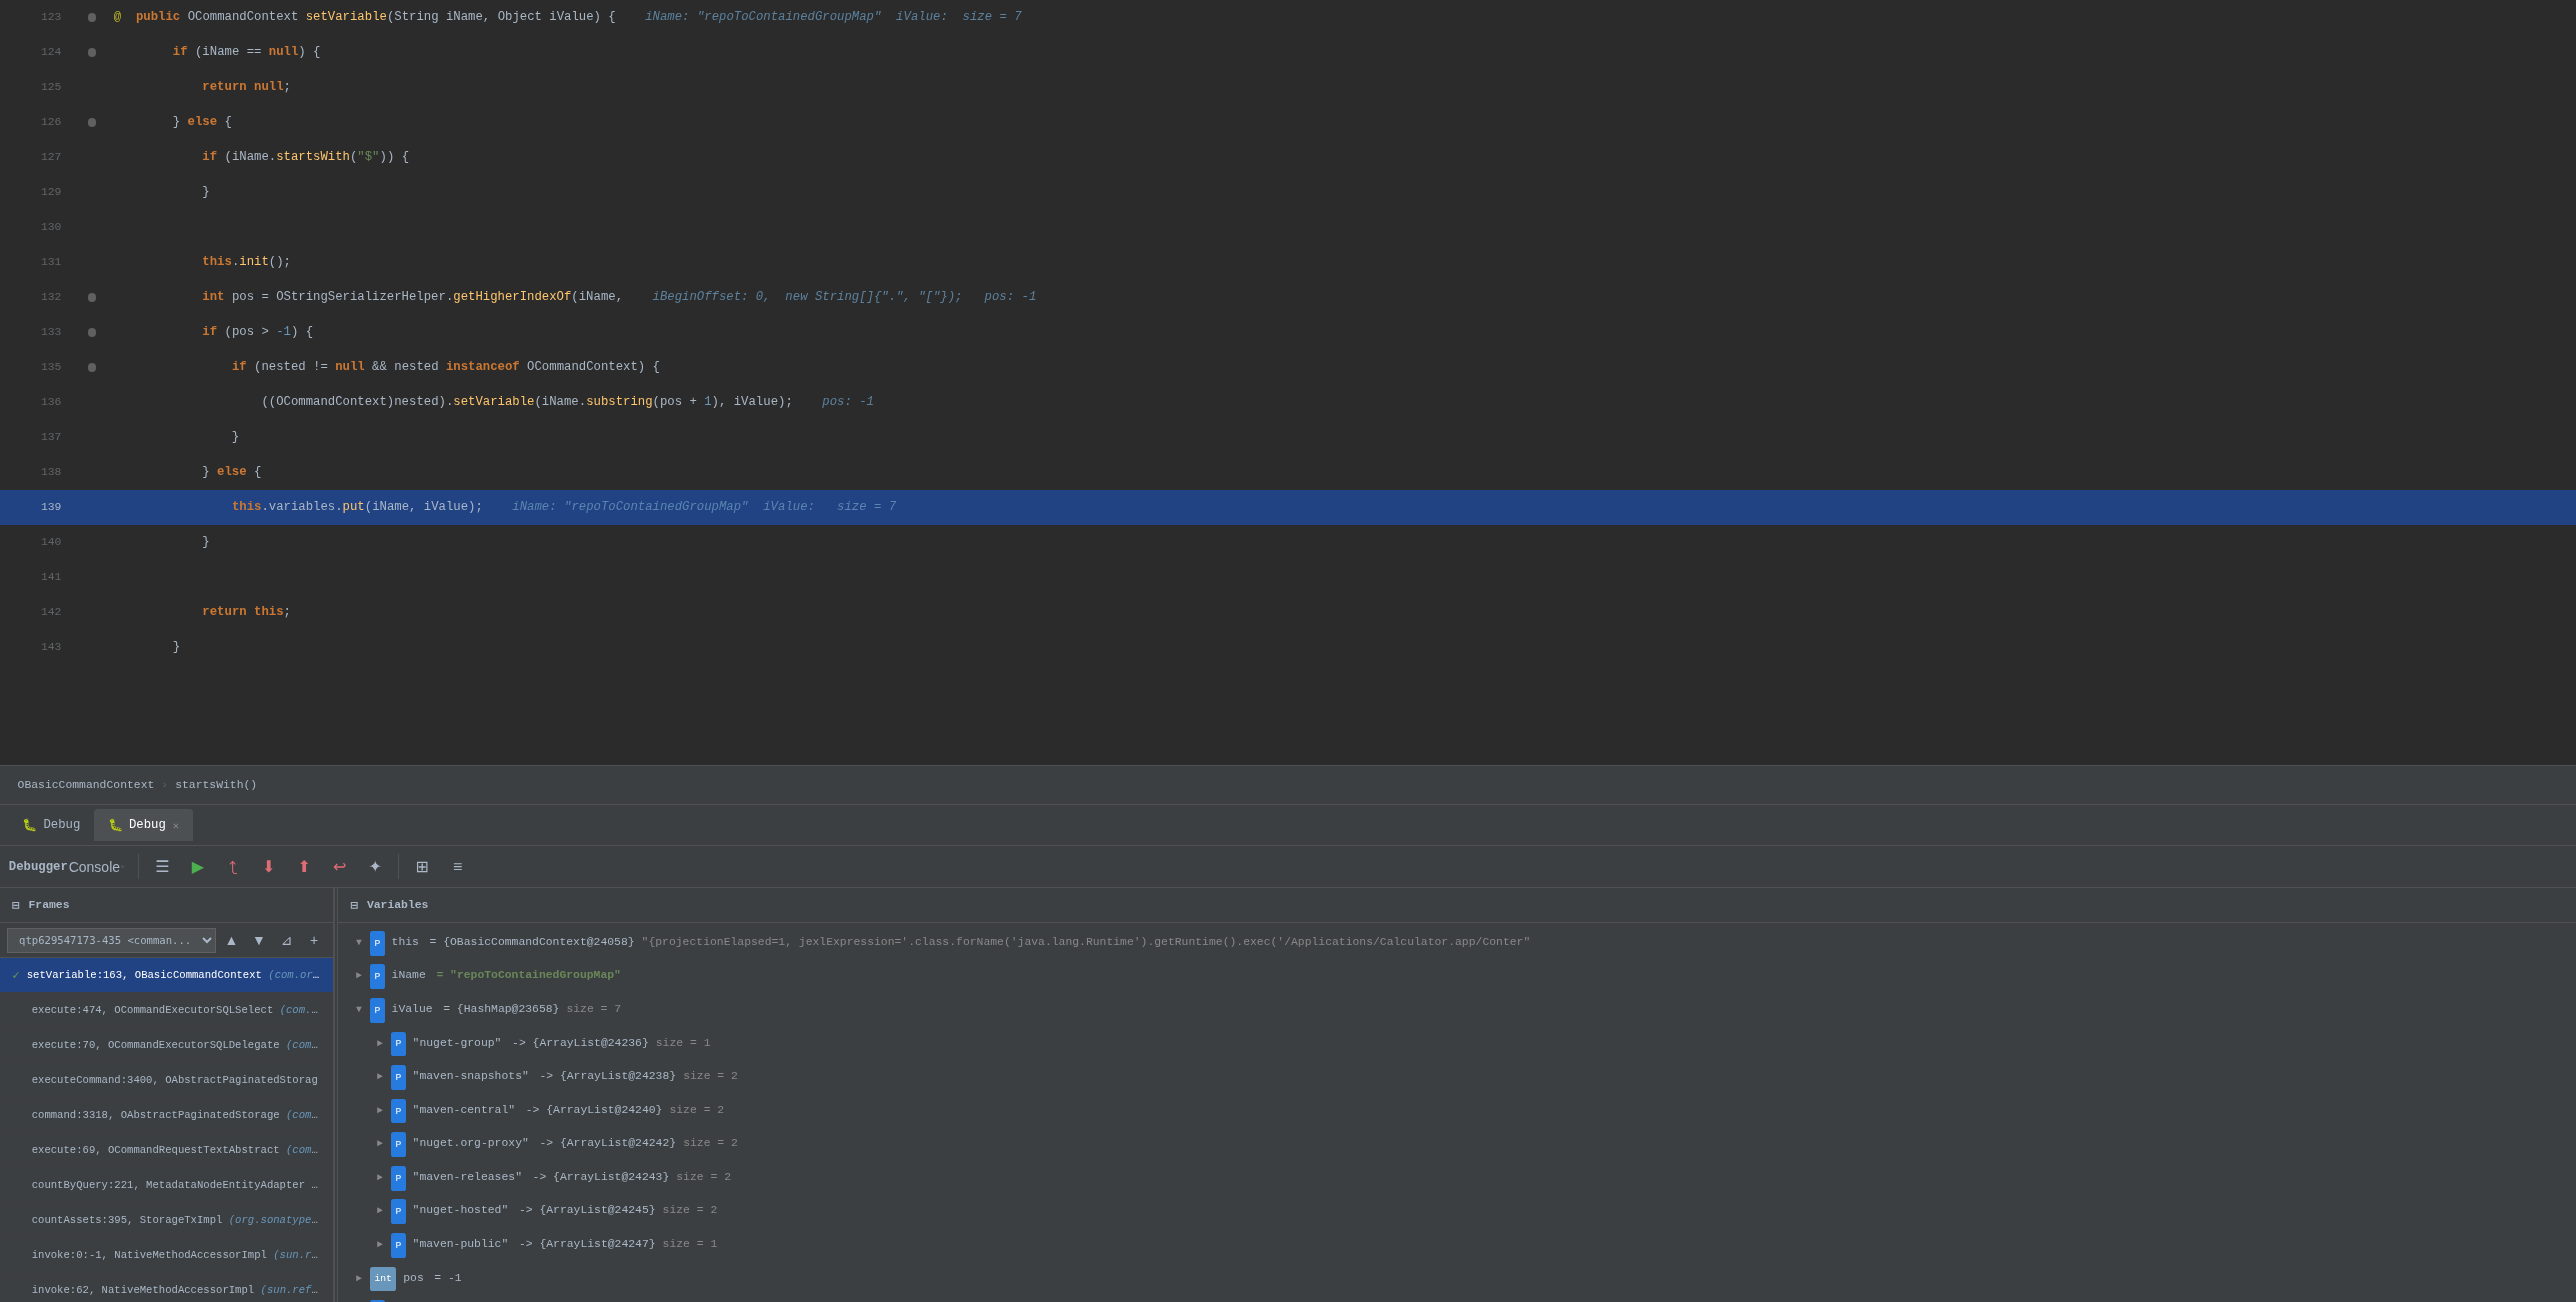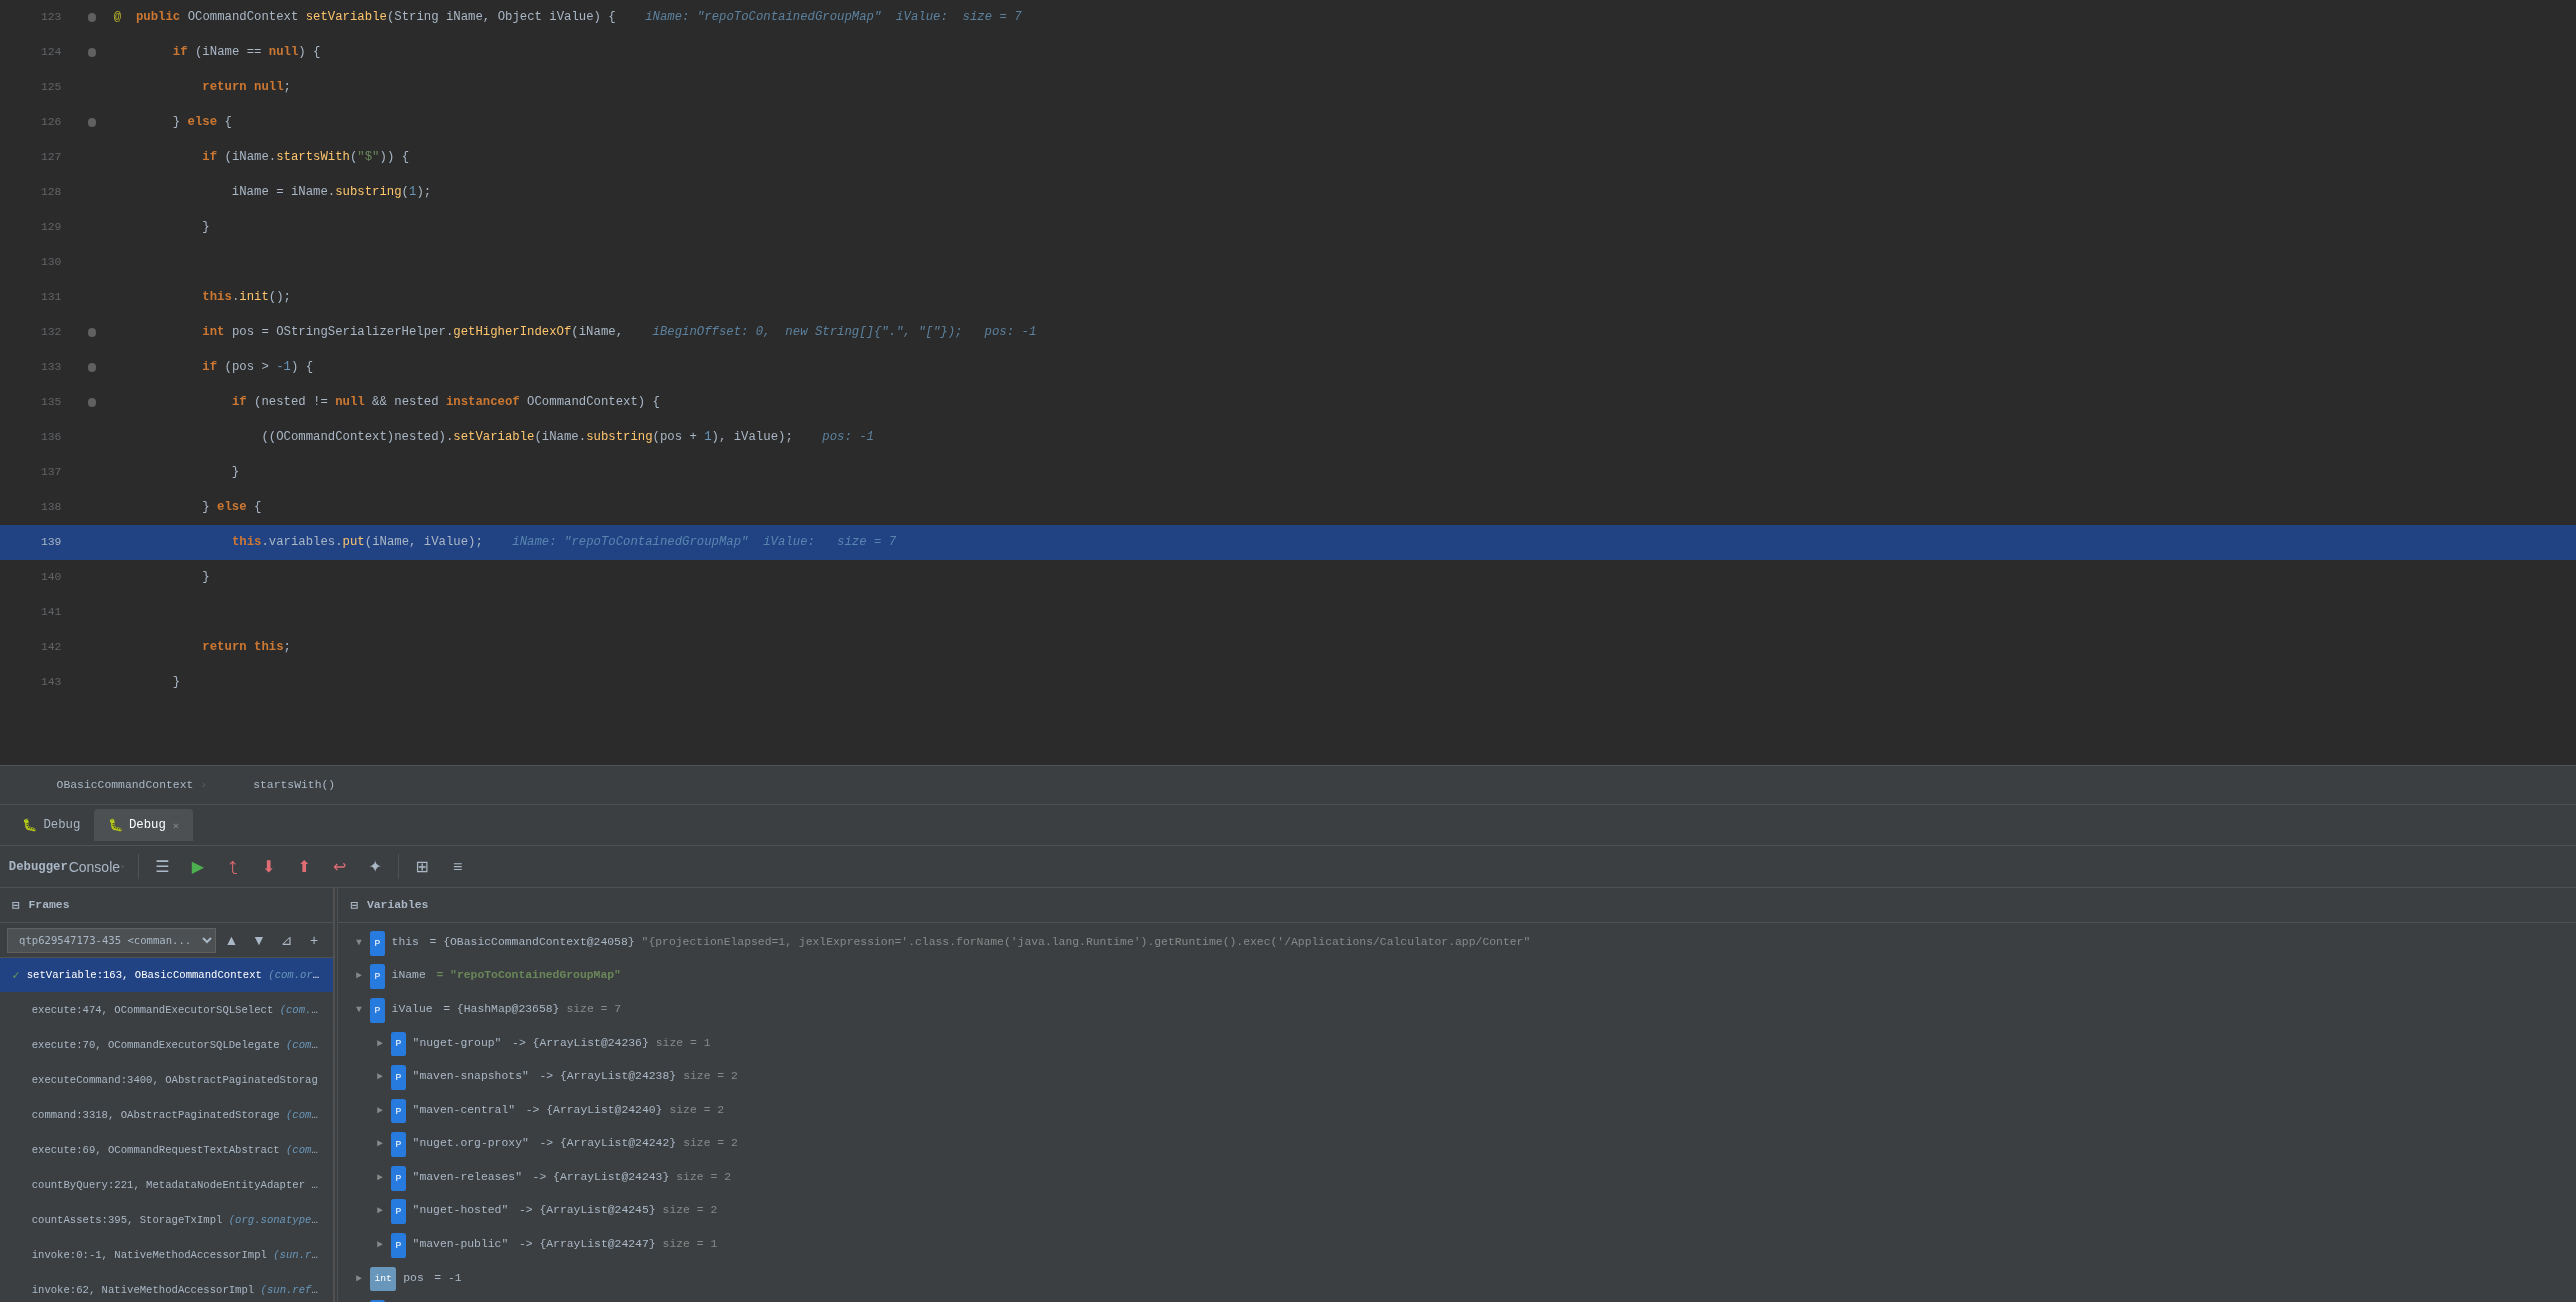--- a/index.html
+++ b/index.html
@@ -104,21 +104,20 @@
       display: flex;
       align-items: center;
       padding: 0 17.6px;
       border-top: 0.9px solid #515151;
       font-size: 11.4px;
       color: #a9b7c6;
     }
 
     .breadcrumb-bar span {
       color: #a9b7c6;
-      margin-left: 39px;
     }
 
     .breadcrumb-bar .sep {
       margin: 0 7px;
       color: #606060;
     }
 
     
     .debug-tabs-bar {
       background: #3c3f41;
@@ -409,25 +408,20 @@
         <div class="line-number">126</div>
         <div class="line-gutter">
           <div class="gutter-dot"></div>
         </div>
         <div class="code-content">        } <span class="kw">else</span> {</div>
       </div>
       <div class="code-line">
         <div class="line-number">127</div>
         <div class="line-gutter"></div>
         <div class="code-content">            <span class="kw">if</span> (iName.<span class="fn">startsWith</span>(<span class="str">"$"</span>)) {</div>
-      </div>
-      <div class="code-line">
-        <div class="line-number">128</div>
-        <div class="line-gutter"></div>
-        <div class="code-content">                iName = iName.<span class="fn">substring</span>(<span class="num">1</span>);</div>
       </div>
       <div class="code-line">
         <div class="line-number">129</div>
         <div class="line-gutter"></div>
         <div class="code-content">            }</div>
       </div>
       <div class="code-line">
         <div class="line-number">130</div>
         <div class="line-gutter"></div>
         <div class="code-content"></div>

